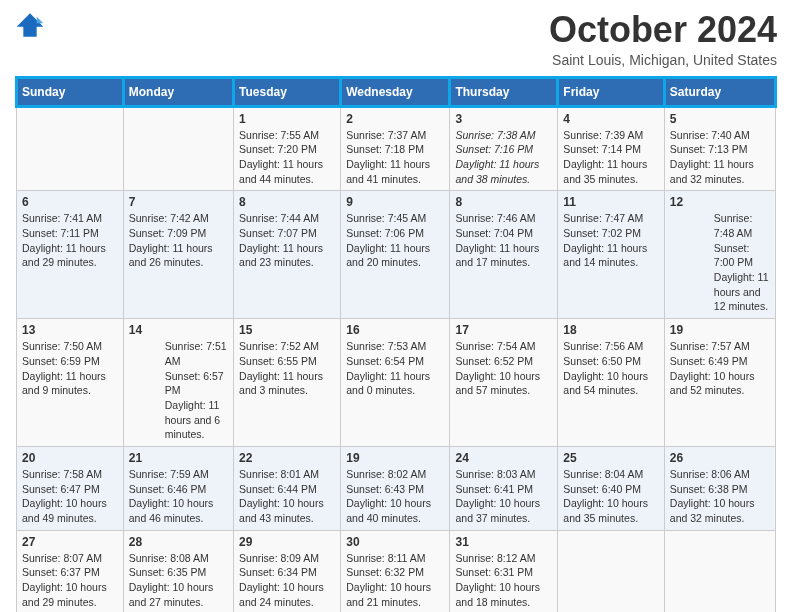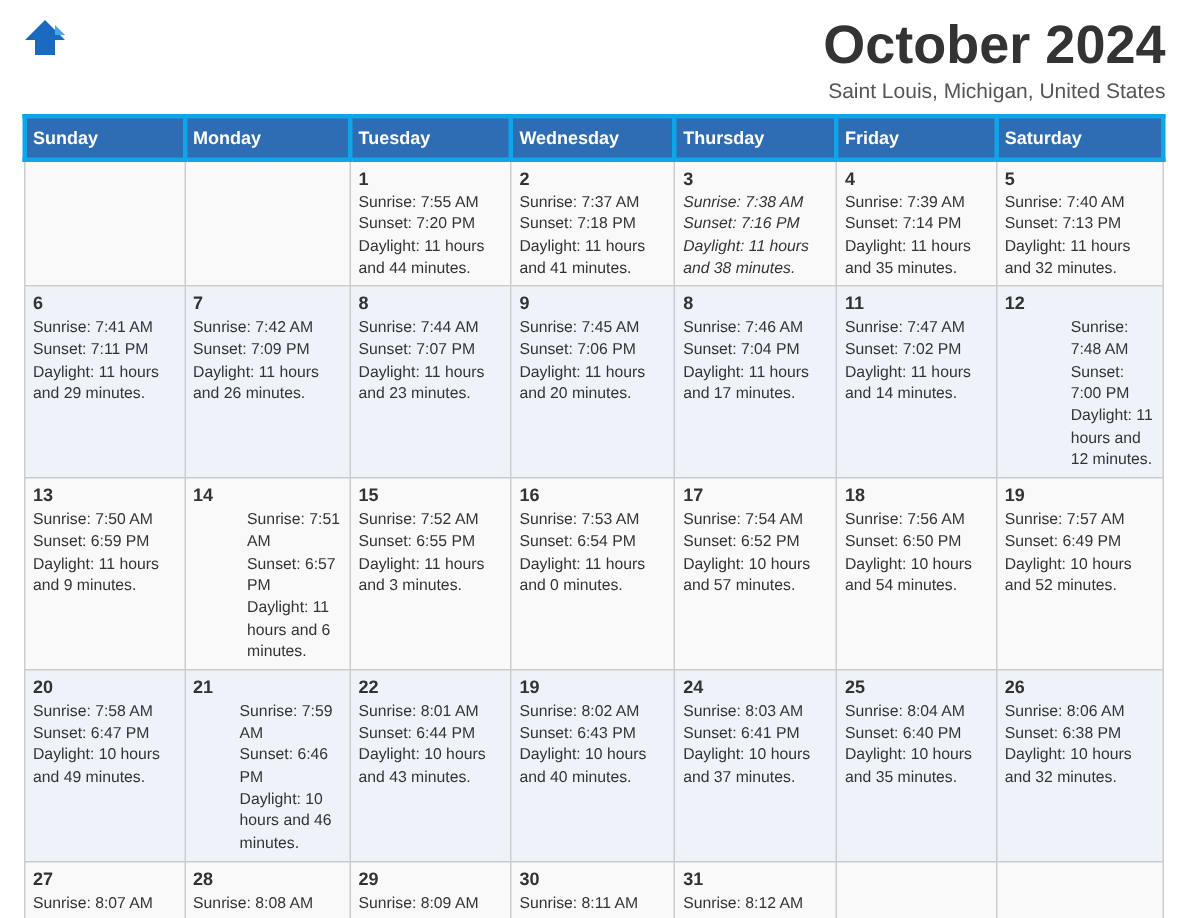--- a/index.html
+++ b/index.html
@@ -254,21 +254,21 @@
       </tr>
       <tr>
         <td>
           <span class="day-num">20</span>
           <div class="day-info" style="white-space: pre-line;">Sunrise: 7:58 AM
 Sunset: 6:47 PM
 Daylight: 10 hours and 49 minutes.</div>
         </td>
         <td>
           <span class="day-num">21</span>
-          <div class="day-info" style="white-space: pre-line; margin-left: 31px;">Sunrise: 7:59 AM
+          <div class="day-info" style="white-space: pre-line;">Sunrise: 7:59 AM
 Sunset: 6:46 PM
 Daylight: 10 hours and 46 minutes.</div>
         </td>
         <td>
           <span class="day-num">22</span>
           <div class="day-info" style="white-space: pre-line;">Sunrise: 8:01 AM
 Sunset: 6:44 PM
 Daylight: 10 hours and 43 minutes.</div>
         </td>
         <td>

